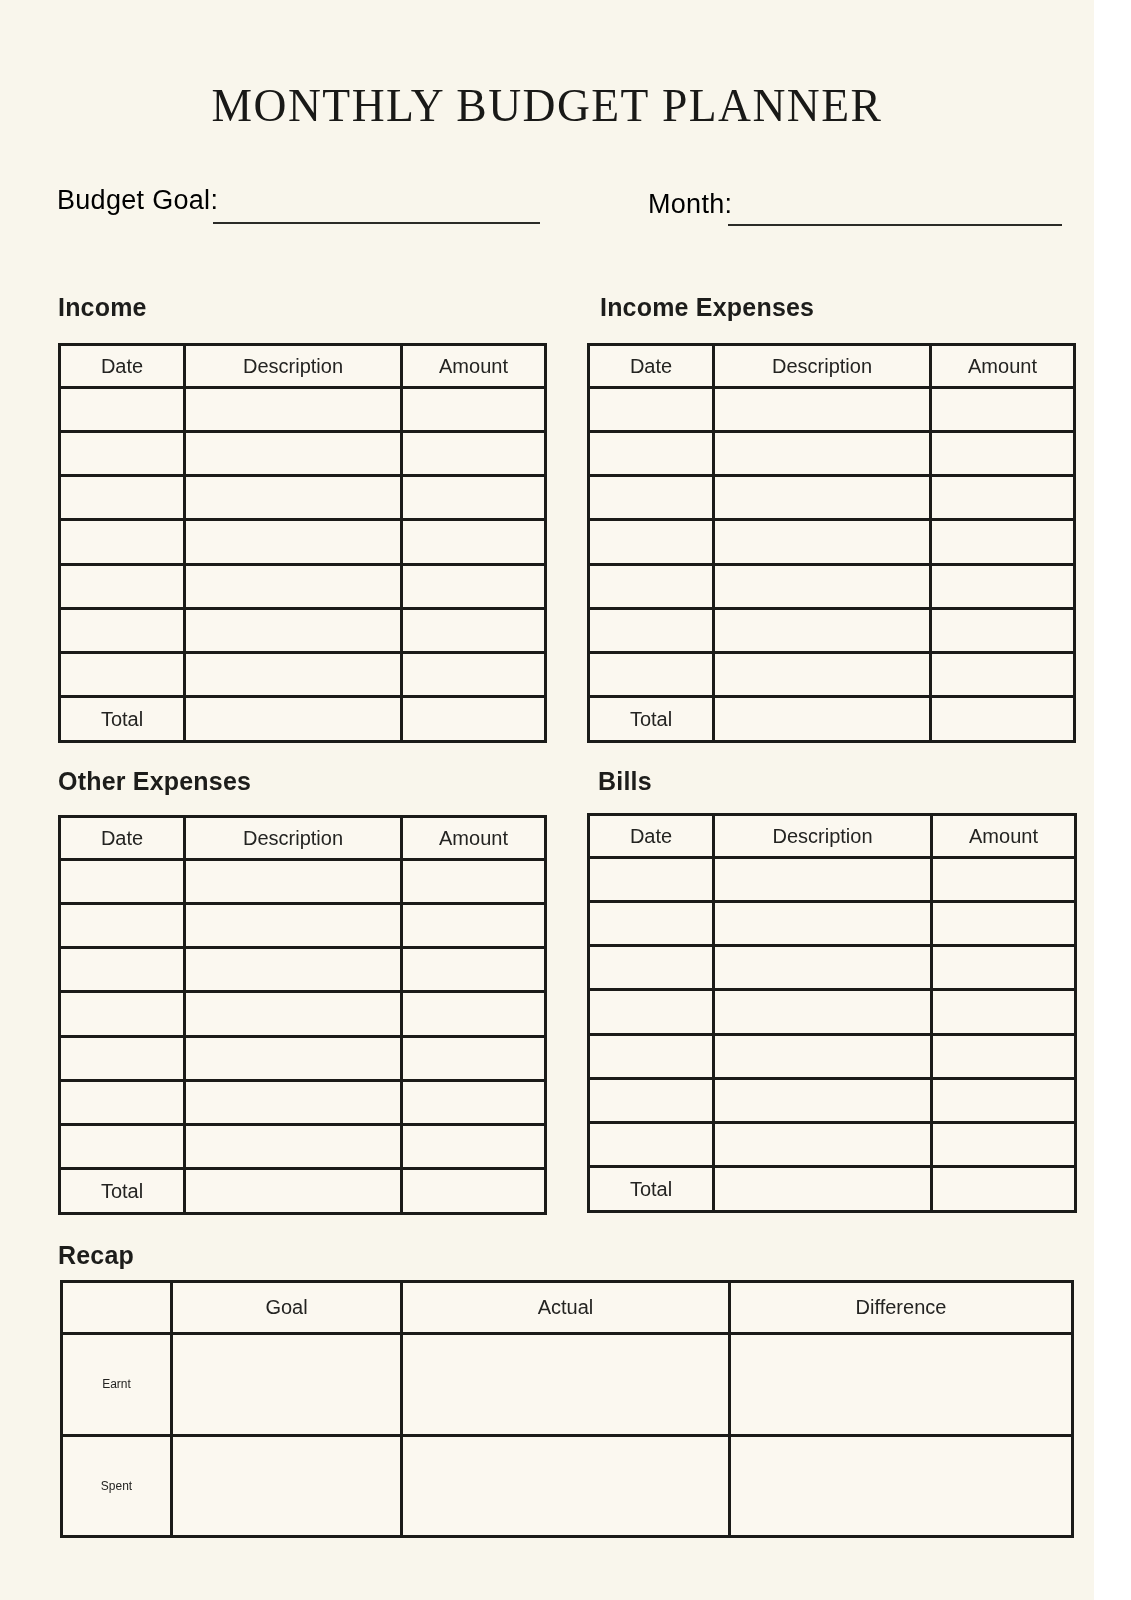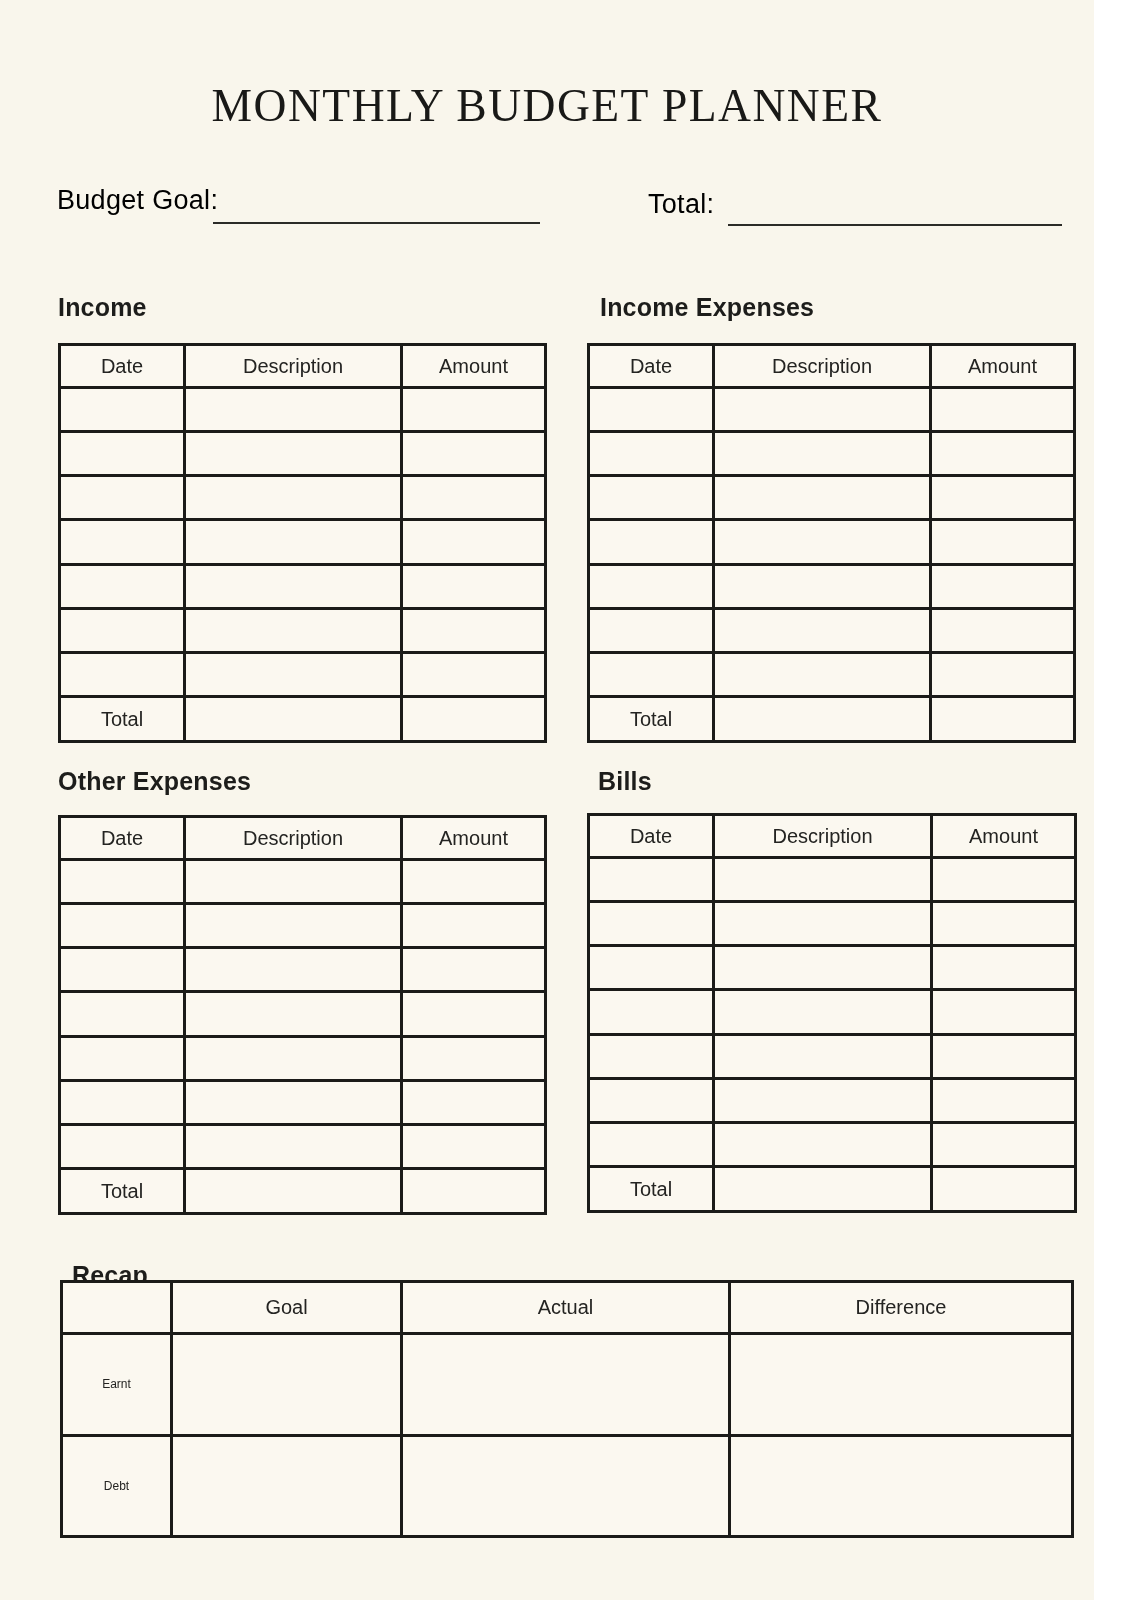--- a/index.html
+++ b/index.html
@@ -73,21 +73,21 @@
 </head>
 <body>
 
 <div class="page">
 
   <div class="doc-title">MONTHLY BUDGET PLANNER</div>
 
   <div class="field-label" style="left:57px; top:184px;">Budget Goal:</div>
   <div class="write-line" style="left:213px; top:200px; width:327px;"></div>
 
-  <div class="field-label" style="left:648px; top:188px;">Total:</div>
+  <div class="field-label" style="left:648px; top:188px;">Month:</div>
   <div class="write-line" style="left:728px; top:202px; width:334px;"></div>
 
   <h2 class="sec" style="left:58px; top:292px;">Income</h2>
   <table class="sheet" style="left:58px; top:343px; width:486px; height:400px;">
     <colgroup>
         <col style="width:125px">
         <col style="width:217px">
         <col style="width:144px">
       </colgroup>
     <thead>
@@ -316,21 +316,21 @@
       </tbody>
     <tfoot>
       <tr>
         <td>Total</td>
         <td></td>
         <td></td>
       </tr>
     </tfoot>
   </table>
 
-  <h2 class="sec" style="left:72px; top:1240px;margin-top:20px;">Recap</h2>
+  <h2 class="sec" style="left:58px; top:1240px;">Recap</h2>
   <table class="recap-table" style="left:60px; top:1280px; width:1011px; height:258px;">
     <colgroup>
         <col style="width:110px">
         <col style="width:230px">
         <col style="width:328px">
         <col style="width:343px">
       </colgroup>
     <thead>
       <tr>
         <th></th>
@@ -340,21 +340,21 @@
       </tr>
     </thead>
     <tbody>
       <tr>
         <th>Earnt</th>
         <td></td>
         <td></td>
         <td></td>
       </tr>
       <tr>
-        <th>Debt</th>
+        <th>Spent</th>
         <td></td>
         <td></td>
         <td></td>
       </tr>
     </tbody>
   </table>
 
 </div>
 
 </body></html>

